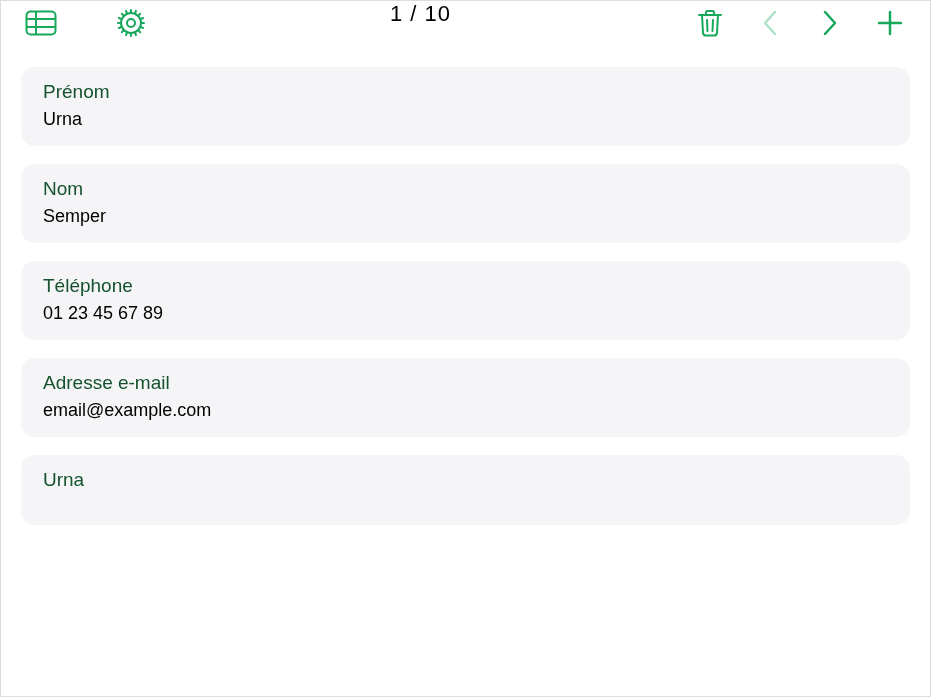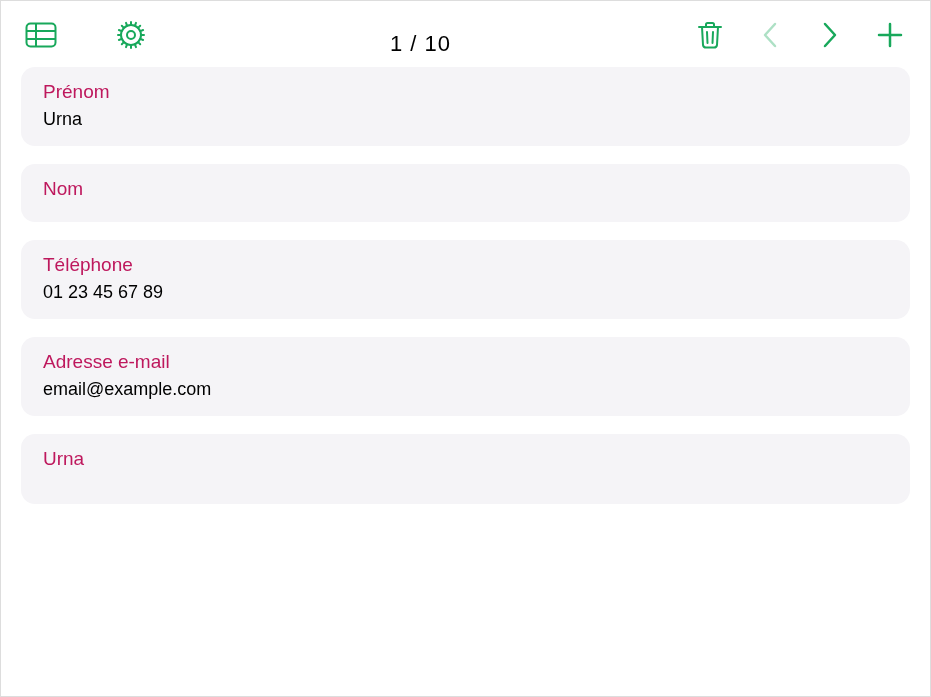--- a/index.html
+++ b/index.html
@@ -6,21 +6,21 @@
     body {
       font-family: -apple-system, BlinkMacSystemFont, "Segoe UI", Helvetica, Arial, sans-serif;
       background: #ffffff;
       width: 931px;
       height: 697px;
       overflow: hidden;
       border: 1px solid #ddd;
     }
     .toolbar {
       display: flex;
-      align-items: flex-end;
+      align-items: flex-start;
       height: 56px;
       padding: 0 10px;
     }
     .toolbar .left-group {
       display: flex;
       align-items: center;
       gap: 0;
     }
     .toolbar .center-group {
       flex: 1;
@@ -55,21 +55,21 @@
       border-radius: 14px;
       padding: 14px 22px 16px 22px;
       margin-bottom: 18px;
     }
     .card.notes {
       min-height: 70px;
       padding-bottom: 26px;
     }
     .field-label {
       font-size: 19px;
-      color: #be185d;
+      color: #14532d;
       margin-bottom: 6px;
     }
     .field-value {
       font-size: 18px;
       color: #000;
       font-weight: 400;
     }
     .accent { stroke: #18a85b; }
   </style>
 </head>
@@ -142,20 +142,21 @@
 
 <div class="cards">
 
   <div class="card">
     <div class="field-label">Prénom</div>
     <div class="field-value">Urna</div>
   </div>
 
   <div class="card">
     <div class="field-label">Nom</div>
+    <div class="field-value">Semper</div>
   </div>
 
   <div class="card">
     <div class="field-label">Téléphone</div>
     <div class="field-value">01 23 45 67 89</div>
   </div>
 
   <div class="card">
     <div class="field-label">Adresse e-mail</div>
     <div class="field-value">email@example.com</div>

